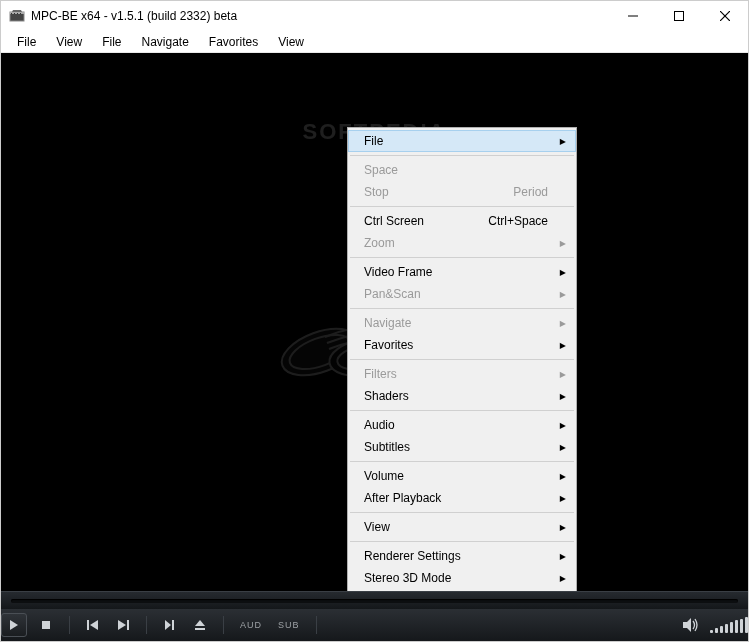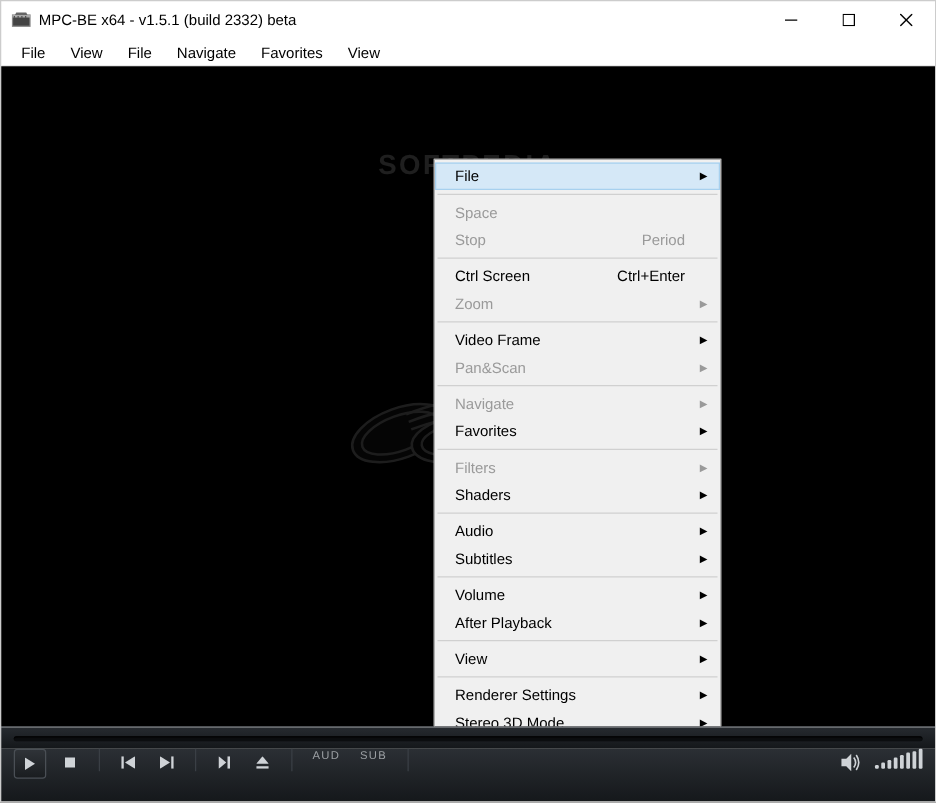--- a/index.html
+++ b/index.html
@@ -10,21 +10,21 @@
   .titlebar .title { flex: 1; }
   .titlebar .winbtn { width: 46px; height: 30px; display: flex; align-items: center; justify-content: center; color: #222; }
   .titlebar .winbtn svg { pointer-events: none; }
   .menubar { height: 22px; display: flex; align-items: center; padding: 0 6px; font-size: 12px; border-bottom: 1px solid #e9e9e9; }
   .menubar .mitem { padding: 2px 10px; cursor: default; }
   .video-area { flex: 1; background: #000; position: relative; overflow: hidden; }
   .watermark { position: absolute; top: 18px; left: 50%; transform: translateX(-50%); font-size: 22px; font-weight: 700; color: rgba(255,255,255,0.12); letter-spacing: 2px; font-family: Arial, sans-serif; margin-top: 48px; }
   .logo { position: absolute; left: 46%; top: 56%; transform: translate(-50%,-50%); opacity: 0.35; }
   .seekbar { height: 18px; background: linear-gradient(#262a2f,#14171a); border-top: 1px solid #3a3f45; display: flex; align-items: center; padding: 0 10px; }
   .seekbar .track { flex: 1; height: 4px; background: #0c0e10; border-radius: 2px; box-shadow: inset 0 1px 1px #000; }
-  .controls { height: 42px; background: linear-gradient(#2b2f34,#15181b); display: flex; padding: 0 10px; gap: 8px; color: #b8bcc0; font-size: 10px; }
+  .controls { height: 32px; background: linear-gradient(#2b2f34,#15181b); display: flex; align-items: center; padding: 0 0; gap: 8px; color: #b8bcc0; font-size: 10px; }
   .ctrl { width: 22px; height: 22px; display: flex; align-items: center; justify-content: center; color: #cfd3d7; }
   .ctrl.play { width: 26px; height: 24px; border: 1px solid #4a4f55; border-radius: 3px; background: linear-gradient(#2f3338,#1a1d20); }
   .ctrl svg { display: block; }
   .sep { width: 1px; height: 18px; background: #3a3f45; margin: 0 4px; }
   .tag { font-size: 9px; letter-spacing: 1px; color: #9ca0a4; padding: 0 4px; }
   .filler { flex: 1; }
   .volbars { display: flex; align-items: flex-end; gap: 2px; height: 16px; }
   .volbars span { width: 3px; background: #cfd3d7; border-radius: 1px; }
   
   .context-menu { position: absolute; left: 346px; top: 74px; width: 230px; background: #f0f0f0; border: 1px solid #b0b0b0; box-shadow: 2px 2px 4px rgba(0,0,0,0.25); font-size: 12px; padding: 2px 0; }
@@ -106,21 +106,21 @@
         <div class="cm-row disabled">
           <span class="accel">Space</span>
         </div>
         <div class="cm-row disabled">
           <span class="label">Stop</span>
           <span class="accel">Period</span>
         </div>
         <div class="cm-sep"></div>
         <div class="cm-row">
           <span class="label">Ctrl Screen</span>
-          <span class="accel">Ctrl+Enter</span>
+          <span class="accel">Ctrl+Space</span>
         </div>
         <div class="cm-row disabled">
           <span class="label">Zoom</span>
           <span class="arrow" style="font-size: 8px;">▶</span>
         </div>
         <div class="cm-sep"></div>
         <div class="cm-row">
           <span class="label">Video Frame</span>
           <span class="arrow" style="font-size: 8px;">▶</span>
         </div>

